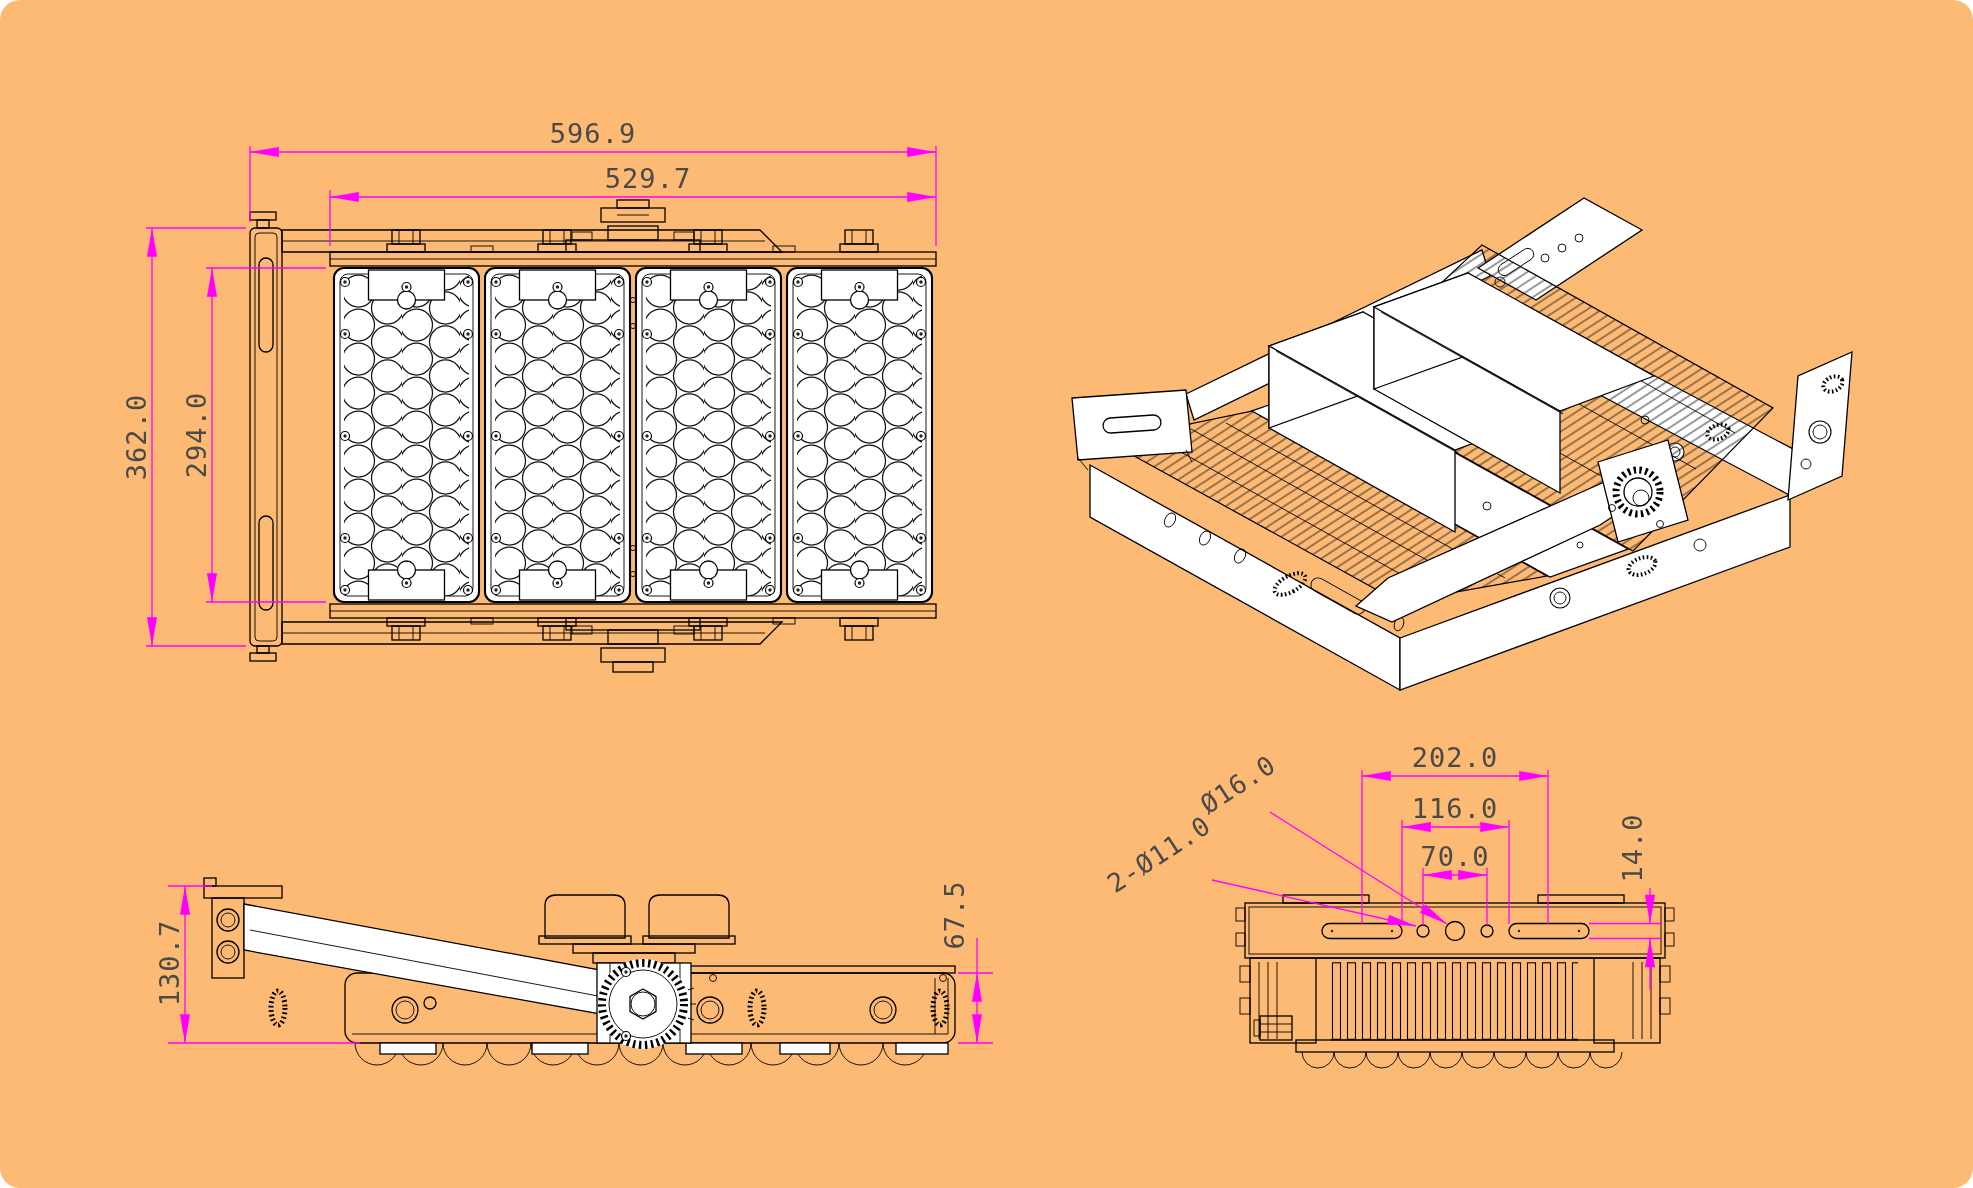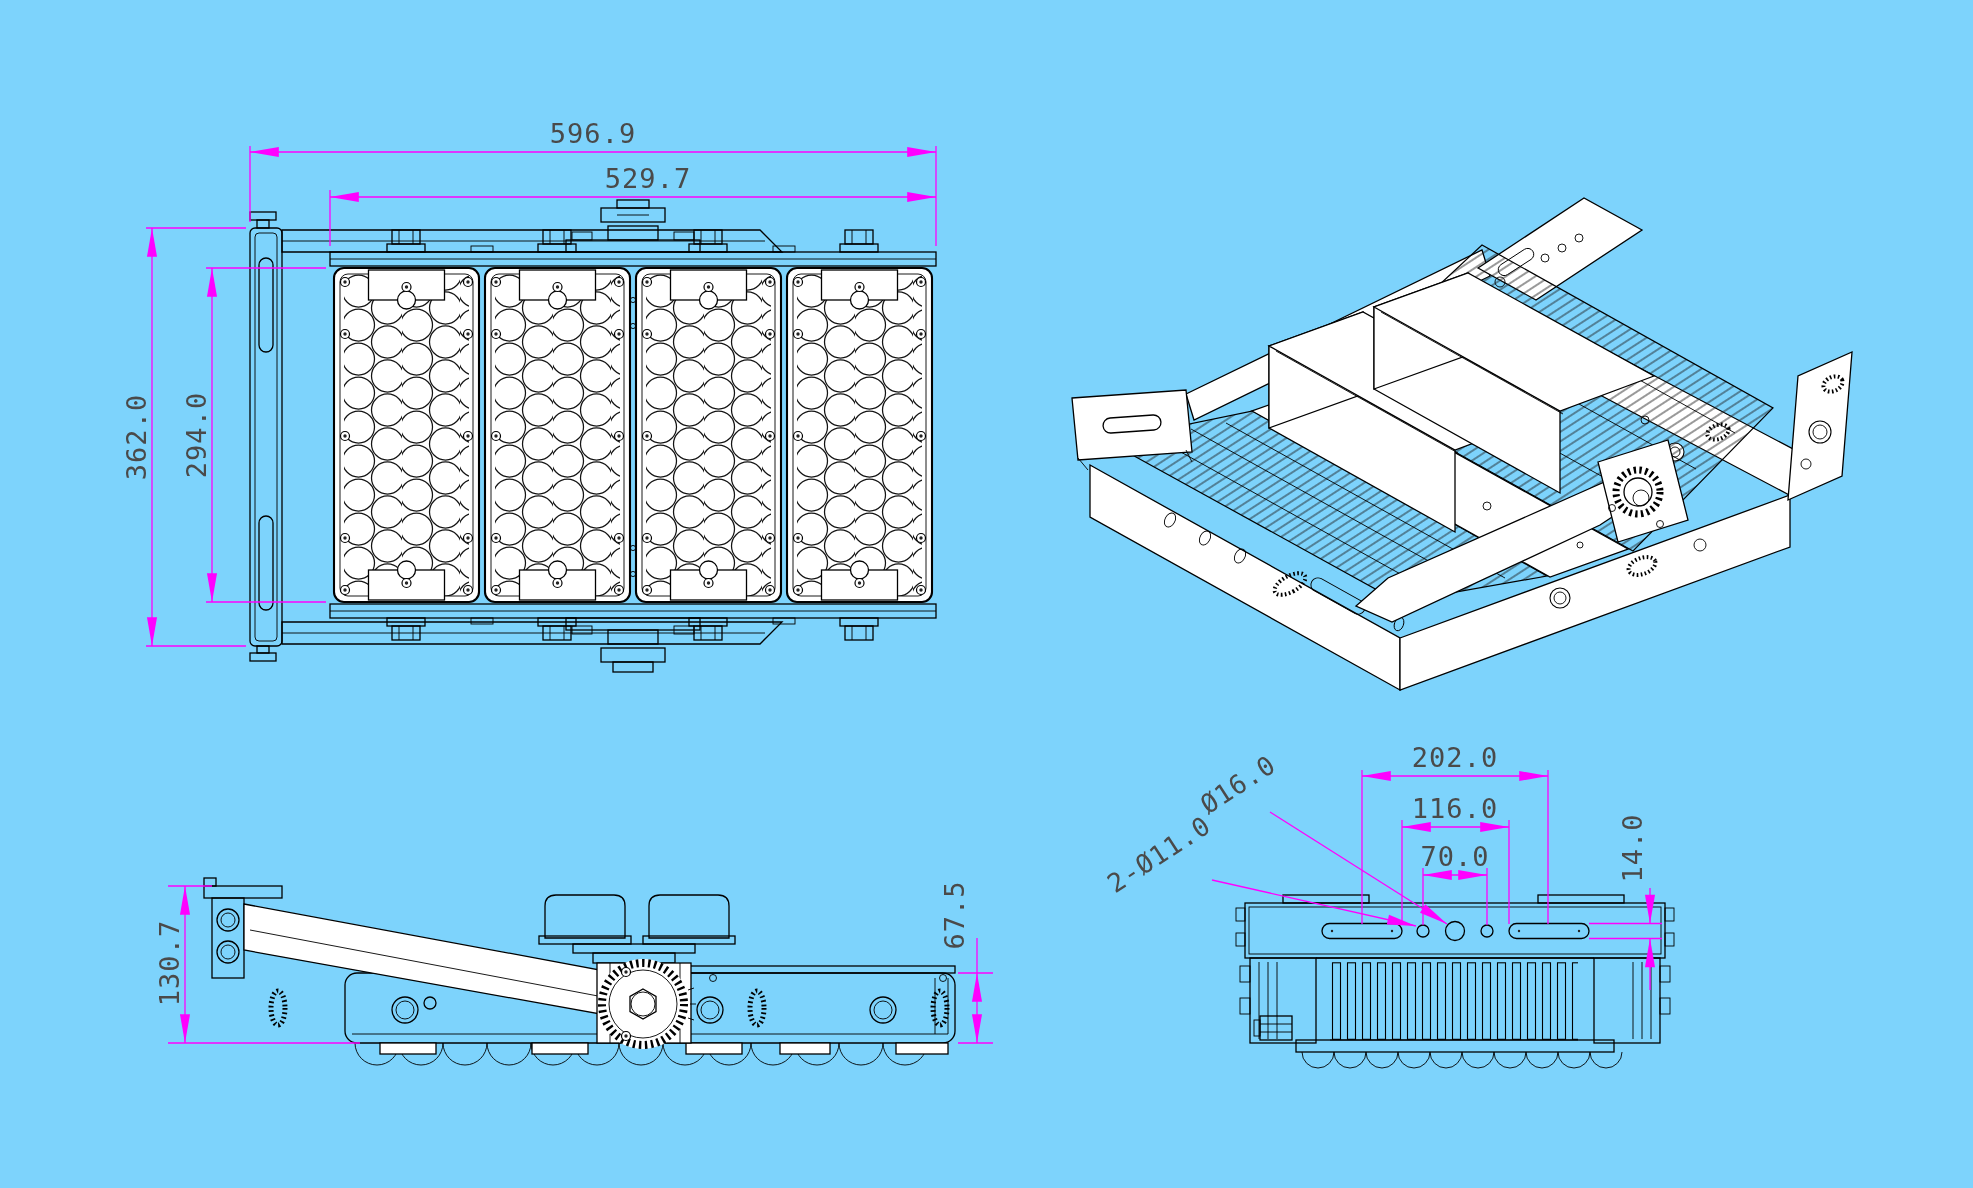--- a/index.html
+++ b/index.html
@@ -1,16 +1,16 @@
 <!DOCTYPE html>
 <html><head>
 <meta charset="utf-8">
 <style>
   html,body{margin:0;padding:0;background:#ffffff;}
-  .canvas{width:1973px;height:1188px;position:relative;background:#7dd3fc;overflow:hidden;}
+  .canvas{width:1973px;height:1188px;position:relative;background:#fdba74;overflow:hidden;border-radius:20px;}
   svg{display:block;}
   .ln{fill:none;stroke:#000;stroke-width:1.3;}
   .lt{fill:none;stroke:#000;stroke-width:0.9;}
   .wh{fill:#fff;stroke:#000;stroke-width:1.3;}
   .whl{fill:#fff;stroke:#000;stroke-width:1.1;}
   .mg{fill:none;stroke:#ff00ff;stroke-width:1.3;}
   .dimtxt{font-family:"DejaVu Sans Mono", monospace;font-size:27px;fill:#4a4a4a;letter-spacing:1px;}
   .dimtxt2{font-family:"DejaVu Sans Mono", monospace;font-size:26px;fill:#4a4a4a;letter-spacing:1px;}
   .dot{fill:#222;stroke:none;}
   text{user-select:none;}

